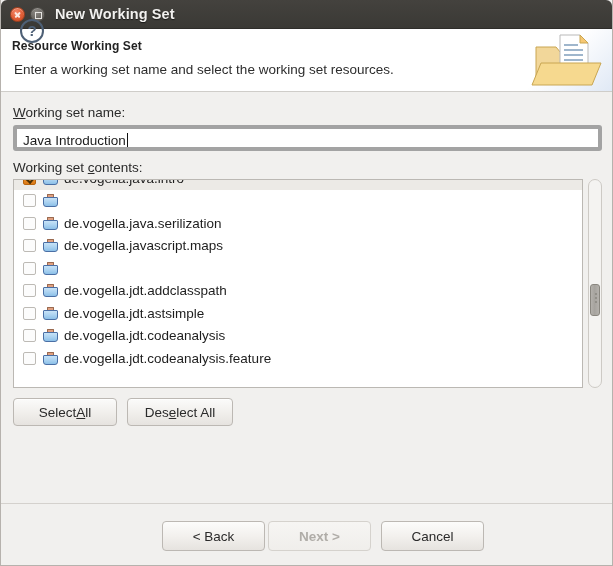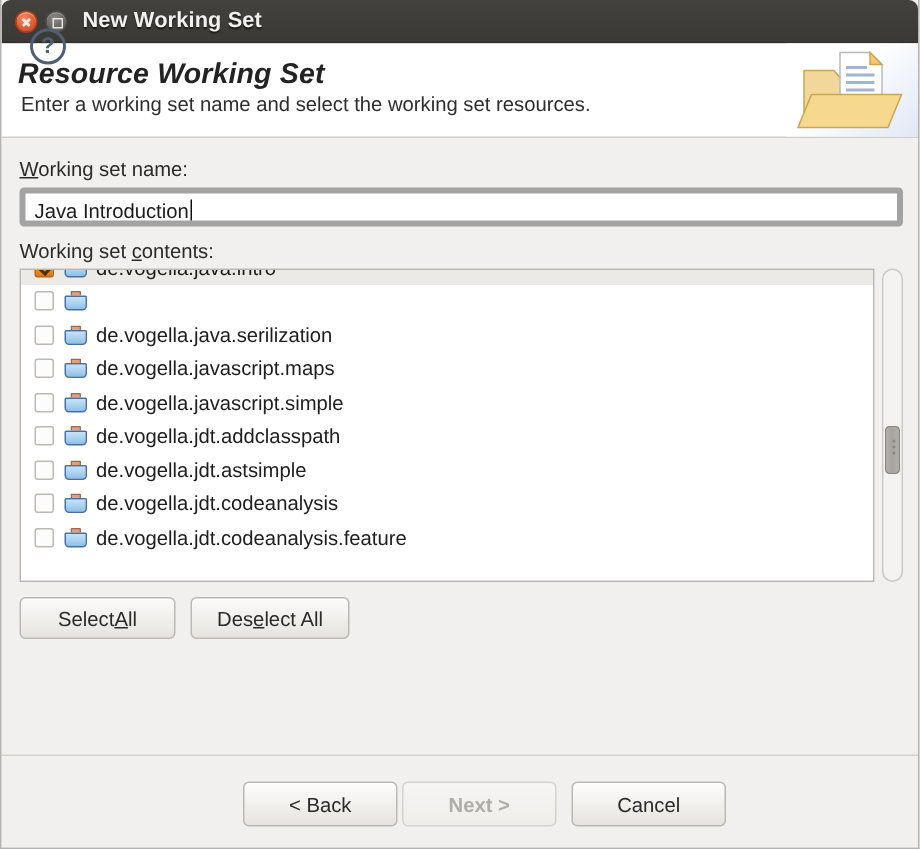--- a/index.html
+++ b/index.html
@@ -96,25 +96,24 @@
     height: 63px;
     background: #ffffff;
     border-bottom: 1px solid #cfcdc9;
     box-sizing: border-box;
     overflow: hidden;
   }
   #banner-title {
     position: absolute;
     left: 11px;
     top: 10px;
-    font-size: 19px;
+    font-size: 12px;
     font-weight: bold;
     color: #232323;
     letter-spacing: .1px;
-    font-style: italic;
   }
   #banner-desc {
     position: absolute;
     left: 13px;
     top: 33px;
     font-size: 13.5px;
     color: #2d2d2d;
   }
   #banner-icon {
     position: absolute;
@@ -462,21 +461,20 @@
                 <span class="body"></span>
               </span>
               <span class="row-label">de.vogella.javascript.maps</span>
             </div>
             <div class="row">
               <span class="cb"></span>
               <span class="folder">
                 <span class="tab"></span>
                 <span class="body"></span>
               </span>
-              <span class="row-label">de.vogella.javascript.simple</span>
             </div>
             <div class="row">
               <span class="cb"></span>
               <span class="folder">
                 <span class="tab"></span>
                 <span class="body"></span>
               </span>
               <span class="row-label">de.vogella.jdt.addclasspath</span>
             </div>
             <div class="row">

